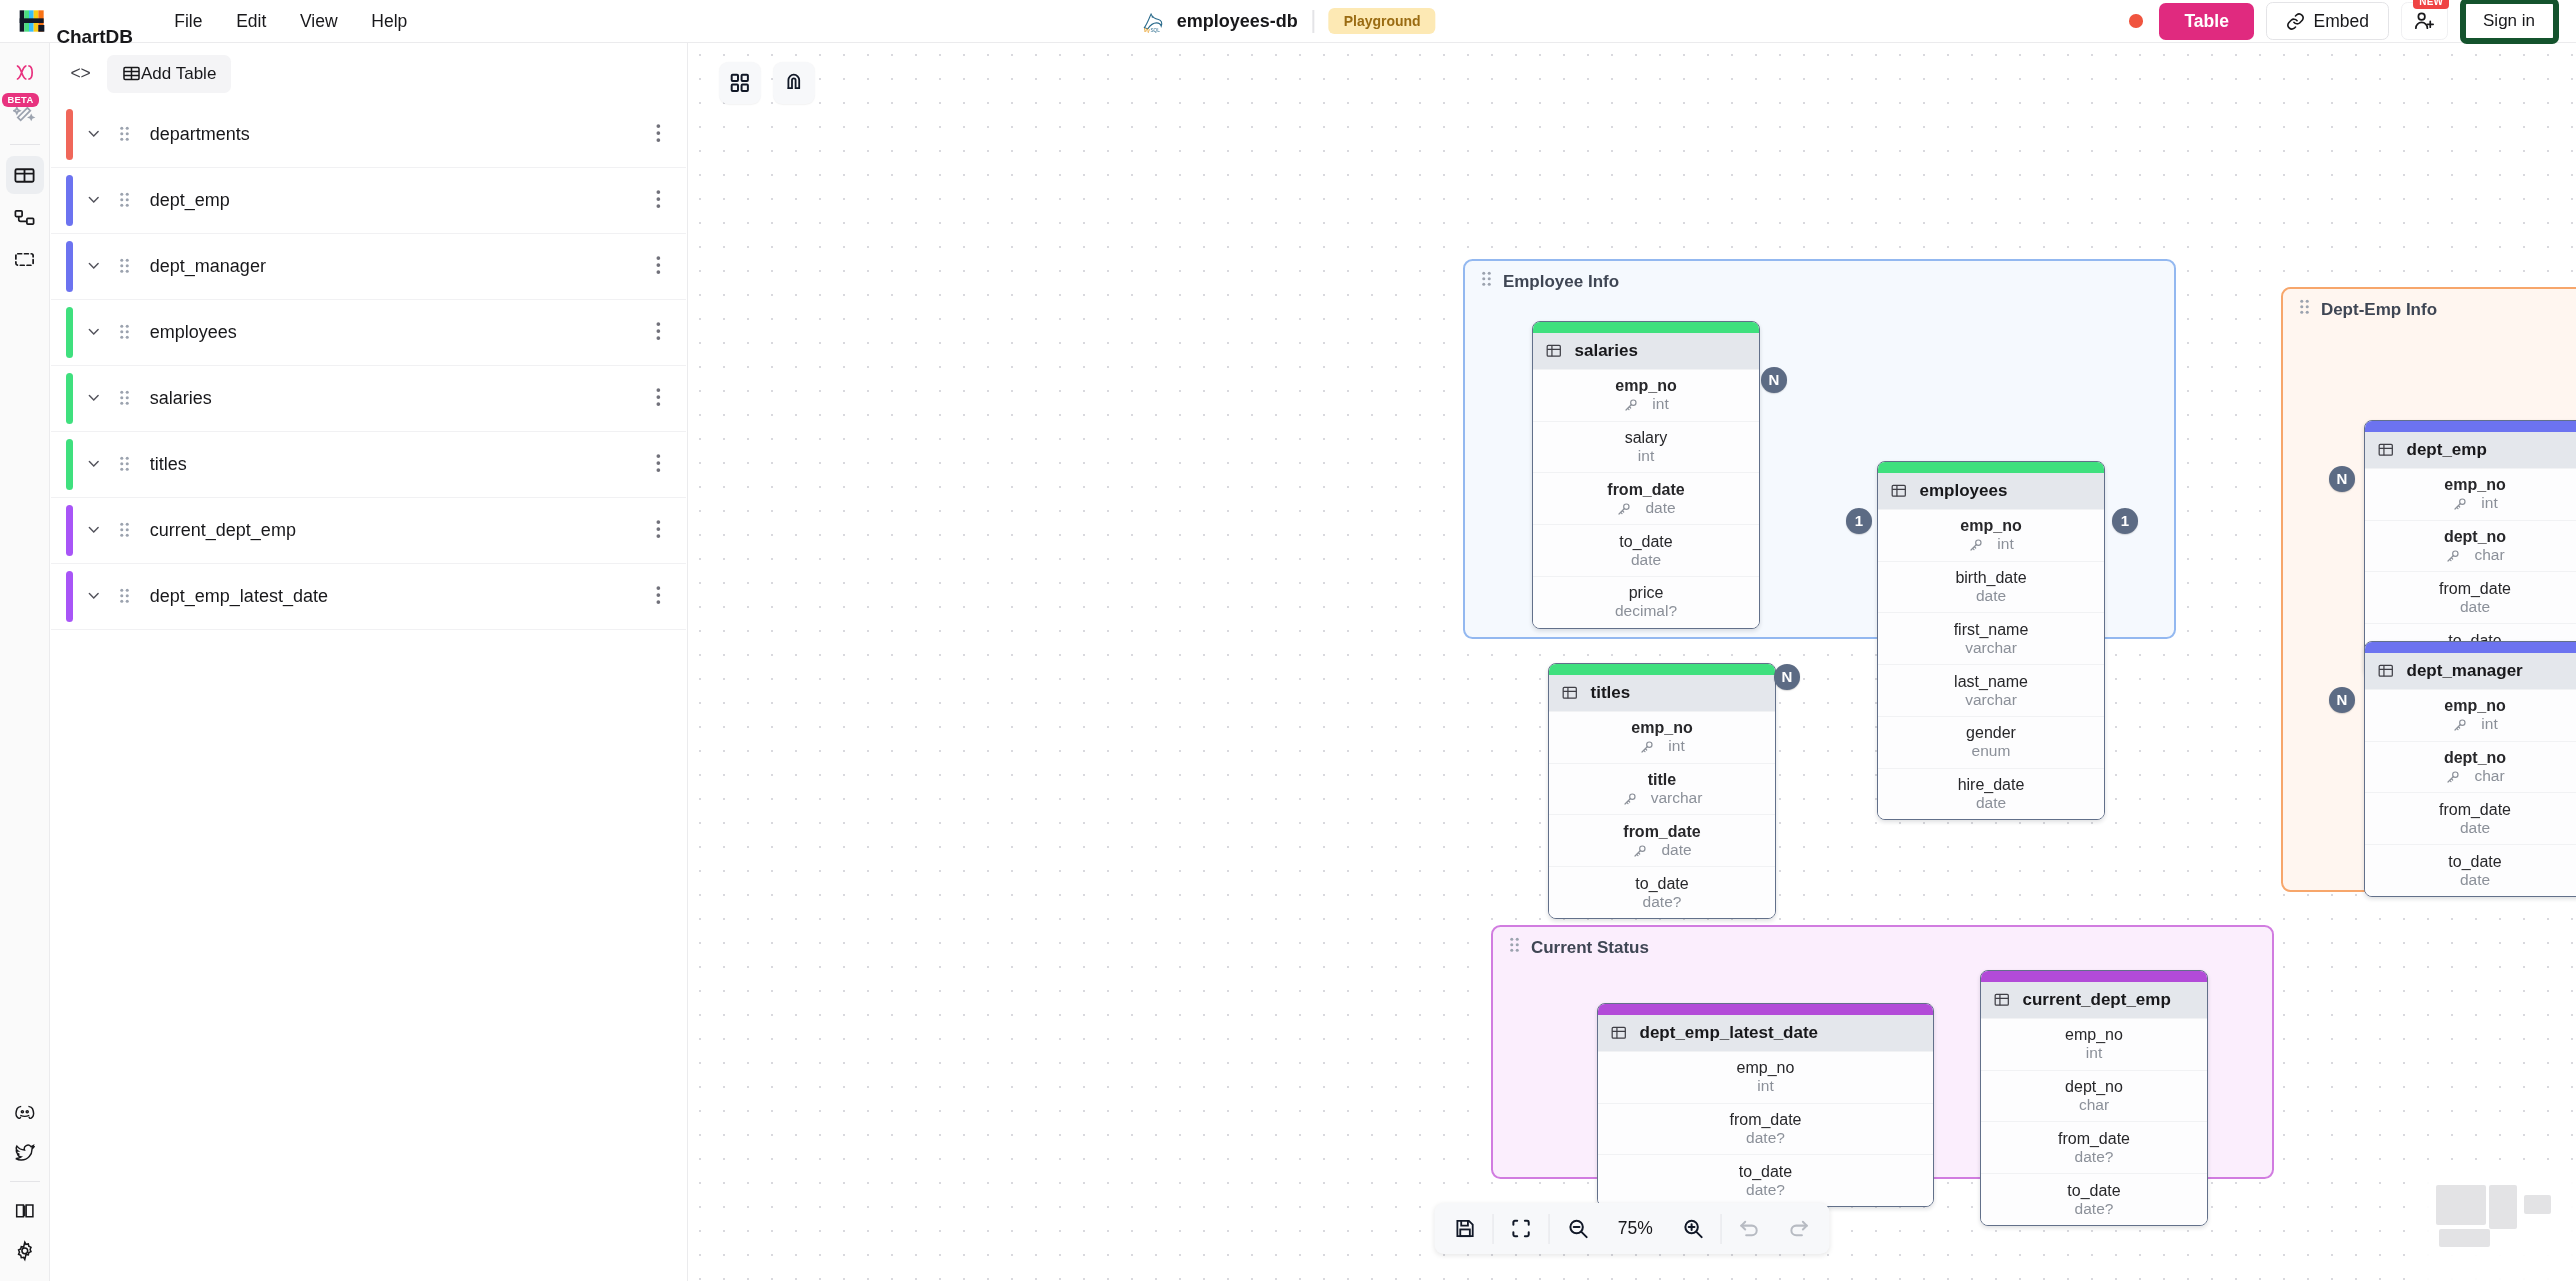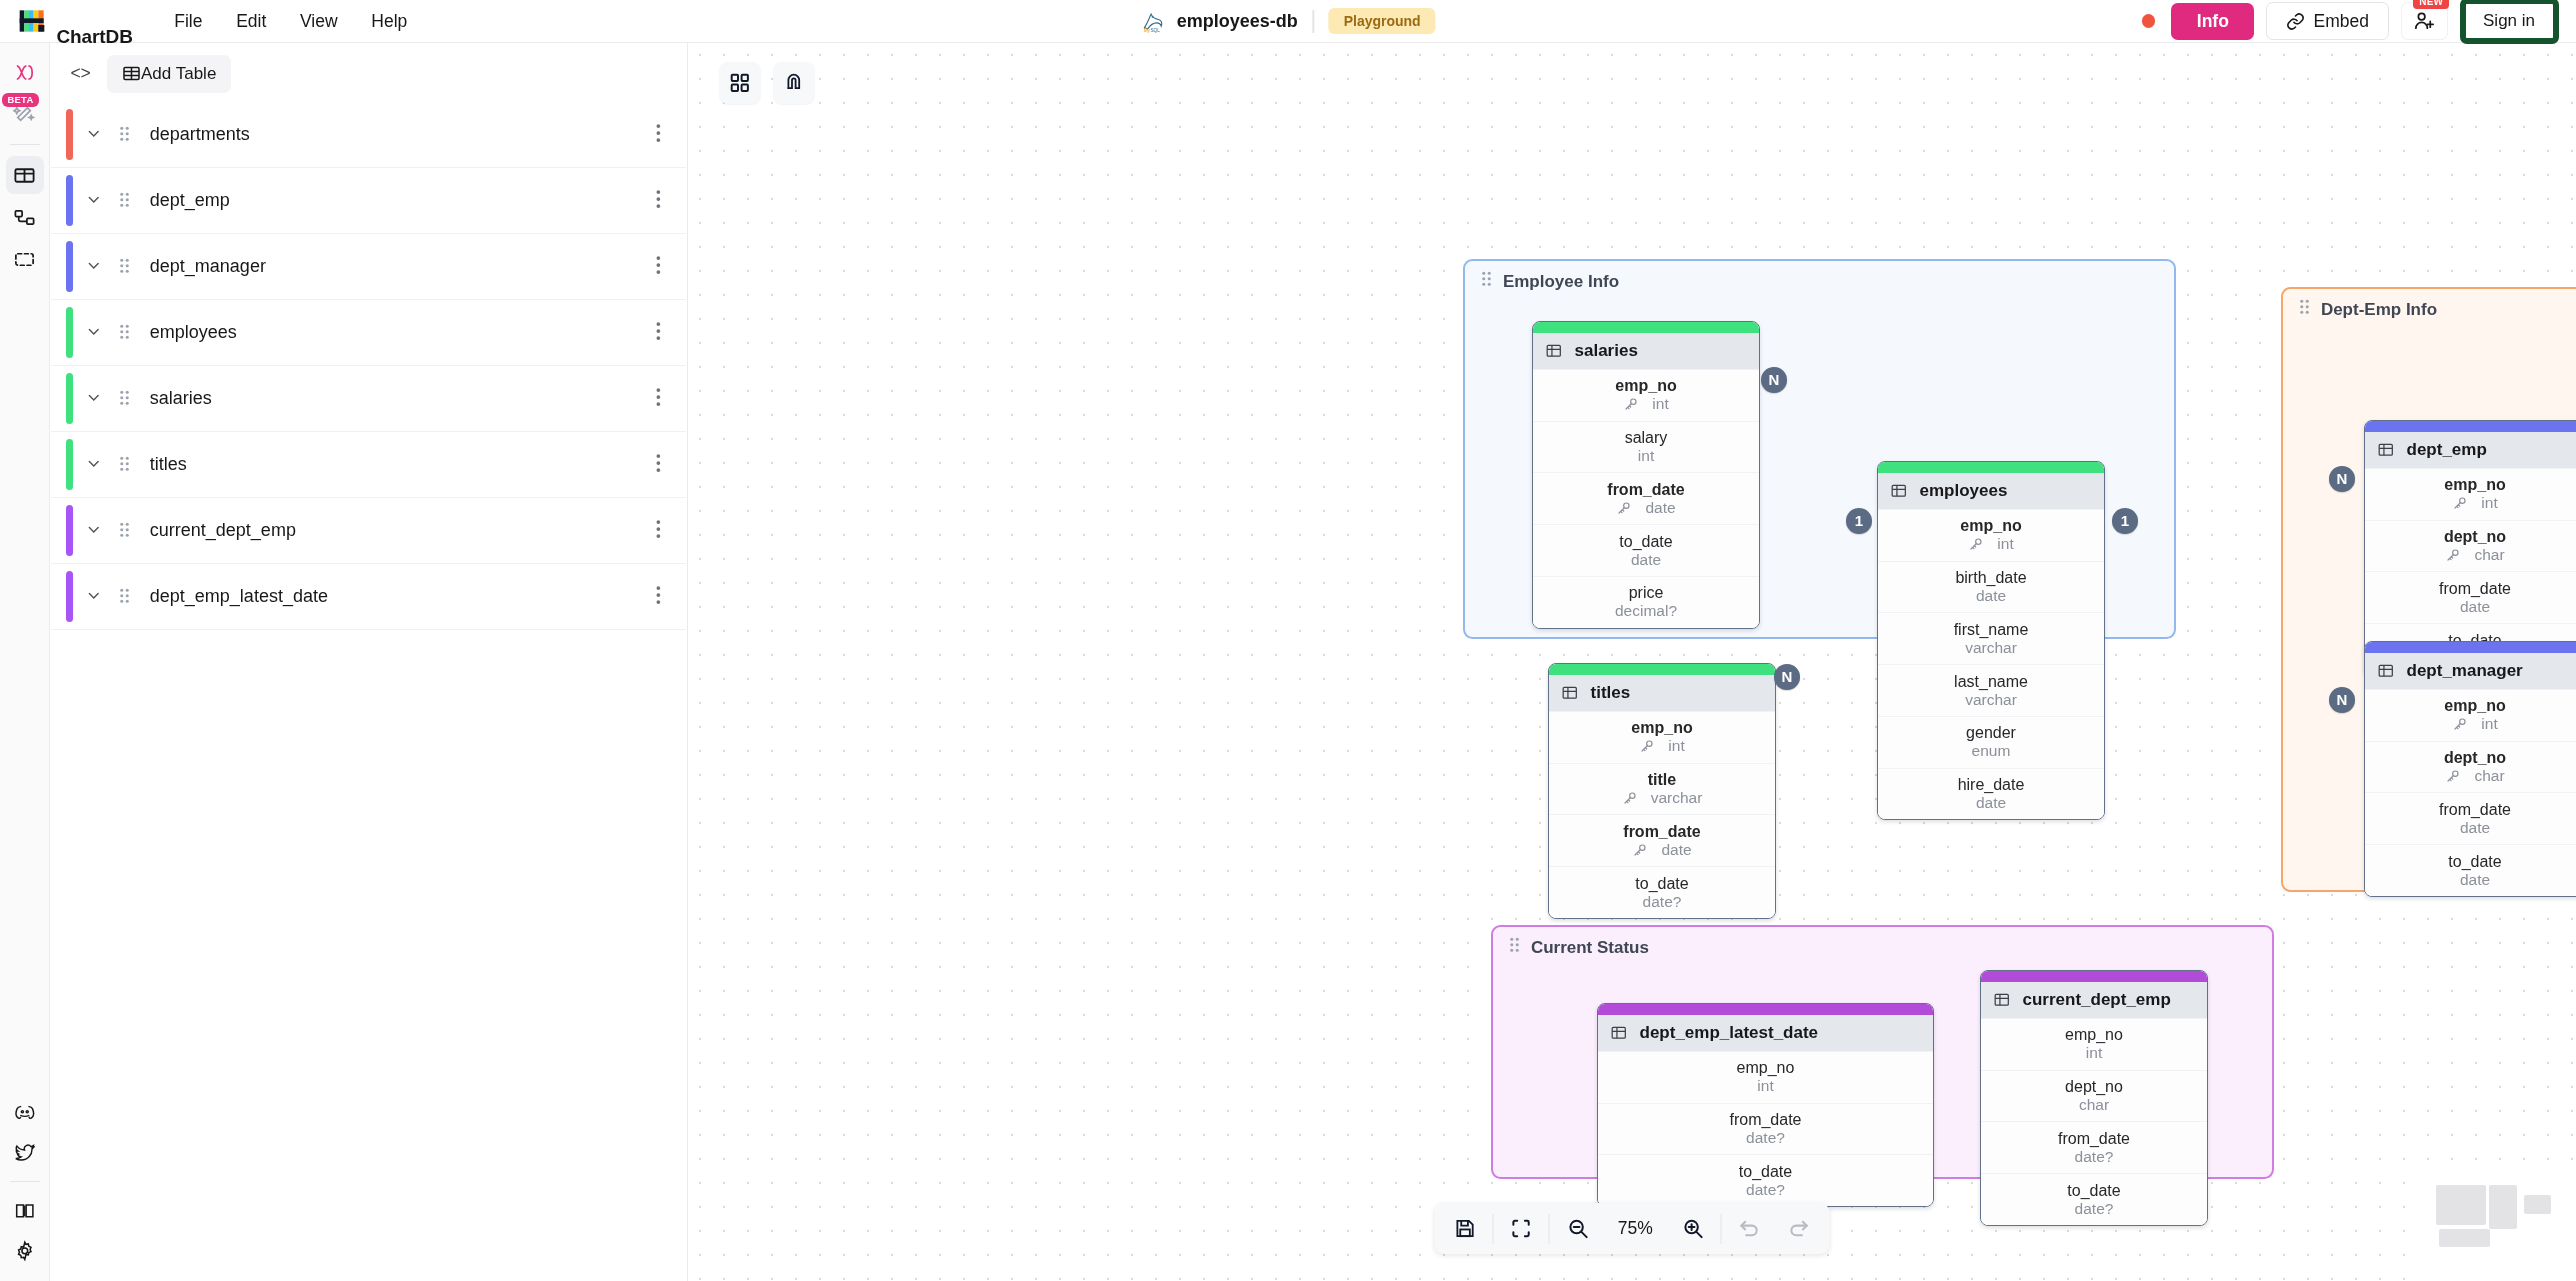--- a/index.html
+++ b/index.html
@@ -149,21 +149,21 @@
     background: #e4e7ec; display: flex; align-items: center; gap: 12px;
     padding: 8px 12px; font-size: 17px; font-weight: 700; color: #18181b;
   }
   .tbl-row {
     display: flex; align-items: center; justify-content: space-between;
     padding: 7.4px 13.5px; border-top: 1px solid #f1f2f4; background: #fdfdfe; flex-direction: column;
   }
   .tbl-row:first-of-type { border-top: none; }
   .fld { font-size: 16px; color: #27272a; }
   .fld.pk { font-weight: 700; }
-  .fld-right { display: flex; align-items: center; gap: 13px; }
+  .fld-right { display: flex; align-items: flex-end; gap: 13px; }
   .typ { font-size: 15.5px; color: #8b9099; }
 
   
   .card-badge {
     position: absolute; width: 25.6px; height: 25.6px; border-radius: 50%;
     background: #5c6b84; color: #fff; font-size: 15px; font-weight: 700;
     display: flex; align-items: center; justify-content: center; z-index: 12;
     box-shadow: 0 0.7px 1.3px rgba(0,0,0,.2);
   }
   .edges { position: absolute; inset: 0; z-index: 5; pointer-events: none; }
@@ -222,21 +222,21 @@
         <text x="5" y="32" font-size="7" fill="#e48e00" font-family="Liberation Sans, sans-serif">My</text>
         <text x="15" y="32" font-size="7" fill="#2b6b8c" font-family="Liberation Sans, sans-serif">SQL</text>
       </svg>
       <span class="db-name">employees-db</span>
       <div class="vdivider"></div>
       <span class="badge-playground">Playground</span>
     </div>
 
     <div class="top-right">
       <div class="rec-dot"></div>
-      <button class="btn-save">Info</button>
+      <button class="btn-save">Table</button>
       <button class="btn-embed">
         <svg width="19" height="19" viewBox="0 0 24 24" fill="none" stroke="#18181b" stroke-width="2" stroke-linecap="round">
           <path d="M10 13a5 5 0 0 0 7.5.5l3-3A5 5 0 0 0 13.5 3.5L12 5"></path>
           <path d="M14 11a5 5 0 0 0-7.5-.5l-3 3A5 5 0 0 0 10.5 20.5L12 19"></path>
         </svg>
         <span>Embed</span>
       </button>
       <div class="icon-user-wrap">
         <span class="badge-new">NEW</span>
         <svg width="23" height="23" viewBox="0 0 24 24" fill="none" stroke="#18181b" stroke-width="1.8" stroke-linecap="round">

